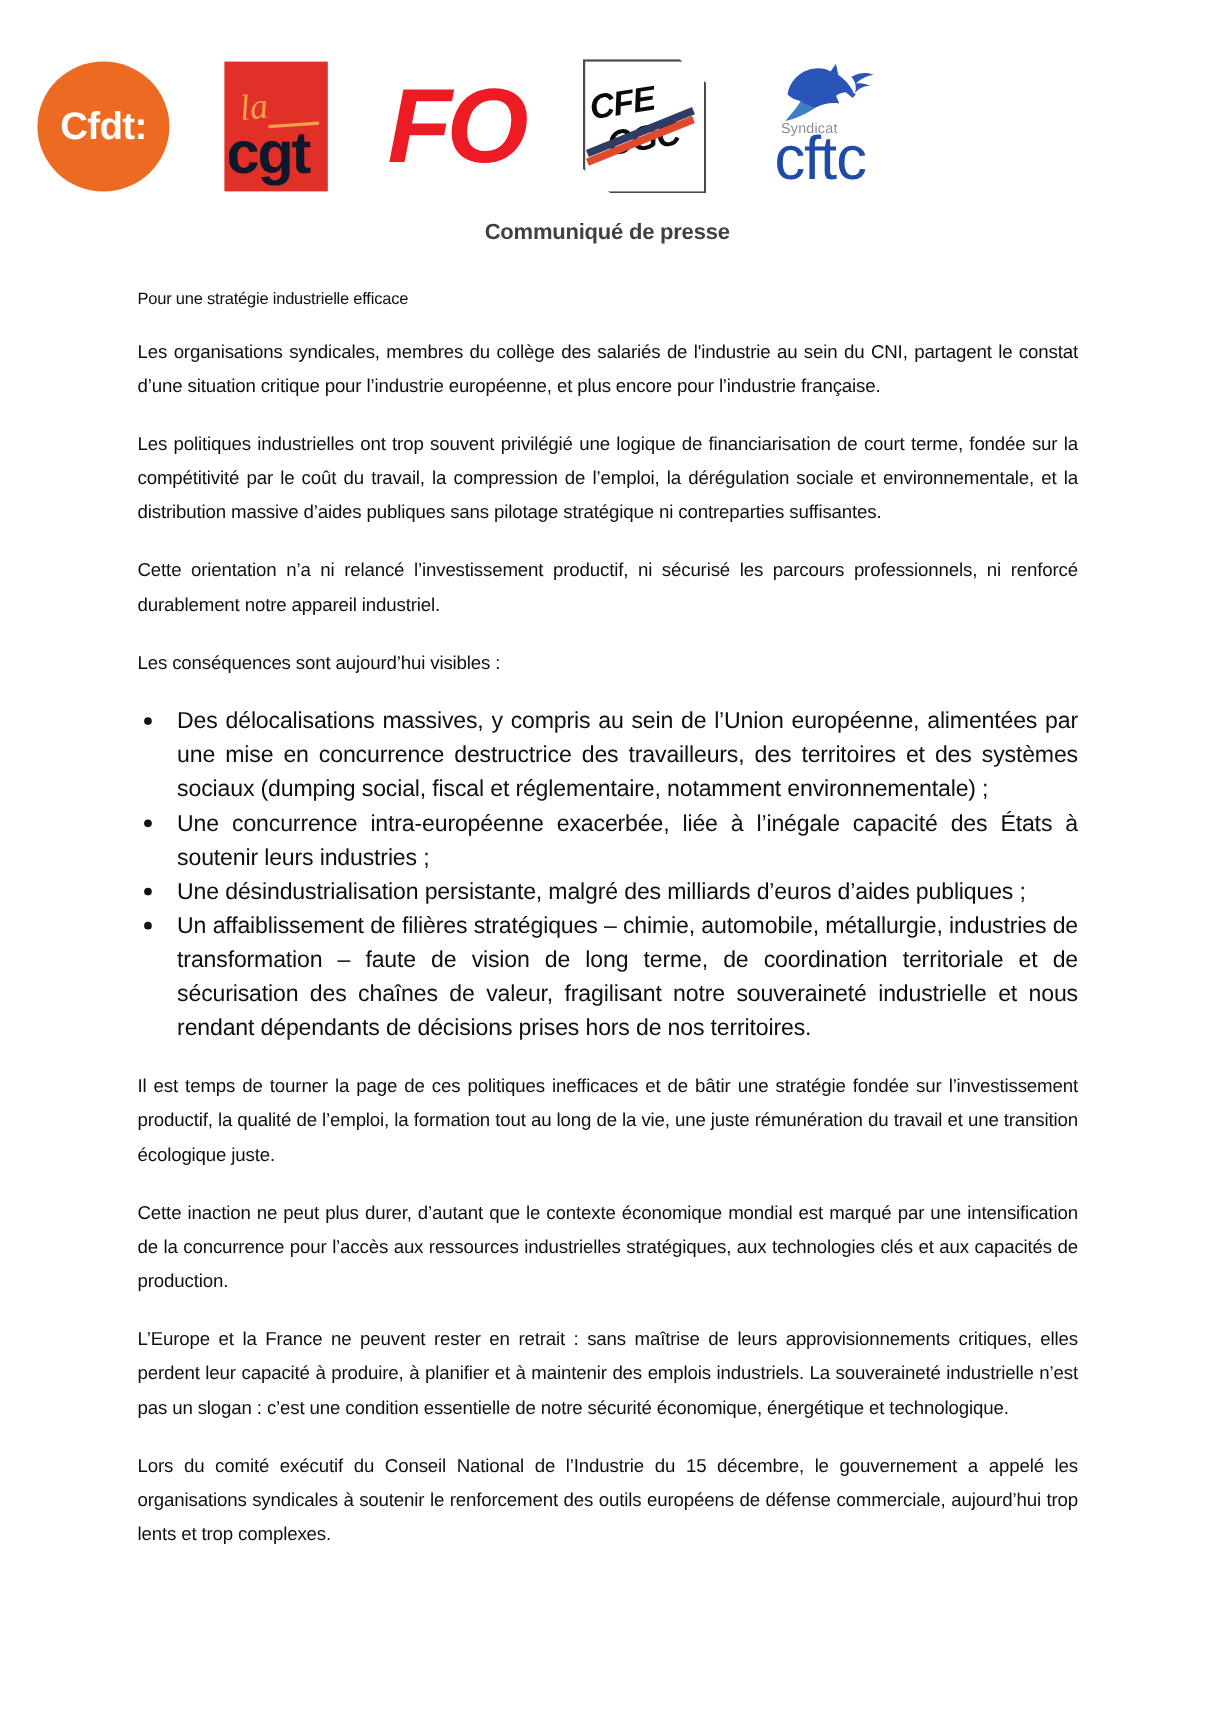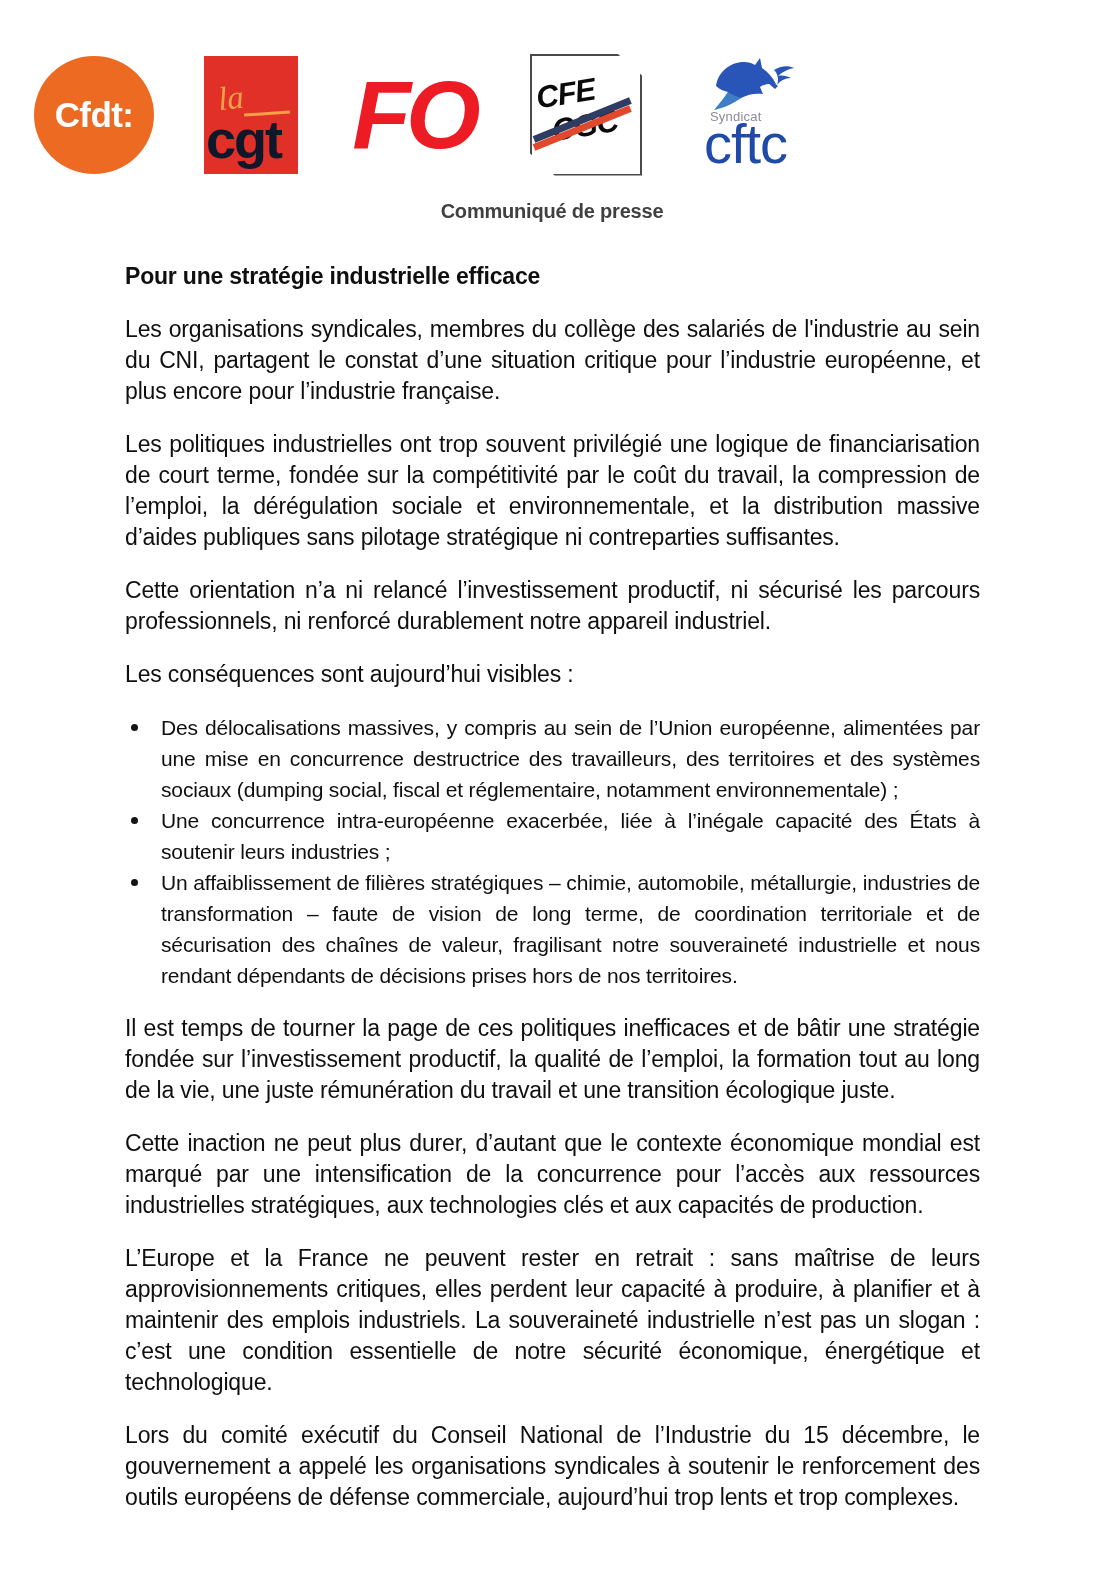--- a/index.html
+++ b/index.html
@@ -181,29 +181,29 @@
   }
 
   
   .doc-body {
     position: absolute;
     top: 262px;
     left: 125px;
     width: 855px;
   }
   .doc-title {
-    font-weight: 700;
-    font-size: 23px;
+    font-weight: 400;
+    font-size: 15px;
     line-height: 1.3;
     margin: 0 0 22px 0;
     letter-spacing: -0.2px;
   }
   p.para {
     margin: 0 0 22px 0;
-    font-size: 23px;
+    font-size: 17px;
     line-height: 31px;
     text-align: justify;
     letter-spacing: -0.15px;
   }
   p.para:last-child { margin-bottom: 0; }
 
   ul.bullets {
     margin: 0 0 22px 0;
     padding: 0;
     list-style: none;
@@ -287,20 +287,24 @@
     <li>
       <span class="dot"></span>
       <span>Des délocalisations massives, y compris au sein de l’Union européenne, alimentées par une mise en concurrence destructrice des travailleurs, des territoires et des systèmes sociaux (dumping social, fiscal et réglementaire, notamment environnementale) ;</span>
     </li>
     <li>
       <span class="dot"></span>
       <span>Une concurrence intra-européenne exacerbée, liée à l’inégale capacité des États à soutenir leurs industries ;</span>
     </li>
     <li>
       <span class="dot"></span>
+      <span>Une désindustrialisation persistante, malgré des milliards d’euros d’aides publiques ;</span>
+    </li>
+    <li>
+      <span class="dot"></span>
       <span>Un affaiblissement de filières stratégiques – chimie, automobile, métallurgie, industries de transformation – faute de vision de long terme, de coordination territoriale et de sécurisation des chaînes de valeur, fragilisant notre souveraineté industrielle et nous rendant dépendants de décisions prises hors de nos territoires.</span>
     </li>
   </ul>
 
   <p class="para">Il est temps de tourner la page de ces politiques inefficaces et de bâtir une stratégie fondée sur l’investissement productif, la qualité de l’emploi, la formation tout au long de la vie, une juste rémunération du travail et une transition écologique juste.</p>
   <p class="para">Cette inaction ne peut plus durer, d’autant que le contexte économique mondial est marqué par une intensification de la concurrence pour l’accès aux ressources industrielles stratégiques, aux technologies clés et aux capacités de production.</p>
   <p class="para">L’Europe et la France ne peuvent rester en retrait : sans maîtrise de leurs approvisionnements critiques, elles perdent leur capacité à produire, à planifier et à maintenir des emplois industriels. La souveraineté industrielle n’est pas un slogan : c’est une condition essentielle de notre sécurité économique, énergétique et technologique.</p>
   <p class="para">Lors du comité exécutif du Conseil National de l’Industrie du 15 décembre, le gouvernement a appelé les organisations syndicales à soutenir le renforcement des outils européens de défense commerciale, aujourd’hui trop lents et trop complexes.</p>
 
 </div>

